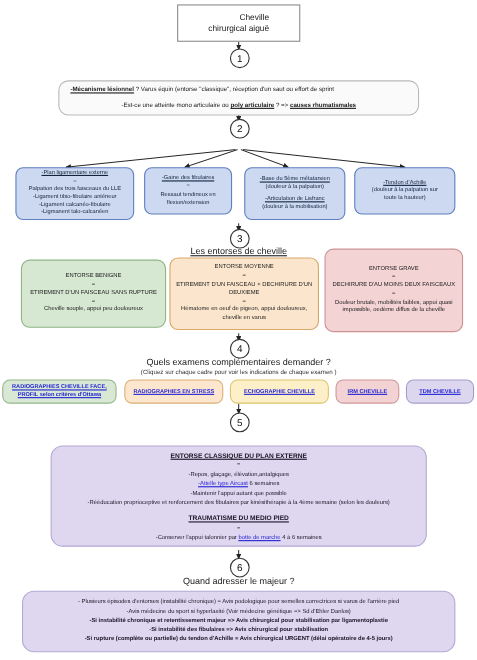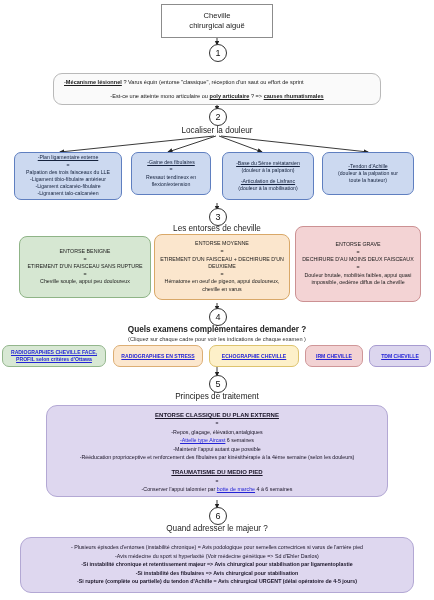--- a/index.html
+++ b/index.html
@@ -7,21 +7,21 @@
     width:434px;height:600px;
     background:#ffffff;
     font-family:"Liberation Sans","DejaVu Sans",sans-serif;
     color:#1a1a1a;
     position:relative;
     overflow:hidden;
   }
   .canvas{position:relative;width:434px;height:600px;}
 
   
-  .node{position:absolute;box-sizing:border-box;text-align:center;}
+  .node{position:absolute;box-sizing:border-box;text-align:right;}
 
   .title-box{
     left:161px;top:4px;width:112px;height:34px;
     border:1px solid #8c8c8c;background:#fff;
     display:flex;align-items:center;justify-content:center;
     font-size:7.6px;line-height:10px;
   }
 
   
   .step{
@@ -142,21 +142,20 @@
   <div class="panel" style="left:53px;top:73px;width:328px;height:32px;">
     <span class="ln" style="text-align:left;padding-left:4px;">
       <b><u>-Mécanisme lésionnel</u></b><span> ? Varus équin (entorse "classique", réception d'un saut ou effort de sprint</span>
     </span>
     <span class="ln" style="margin-top:6px;">
       <span>-Est-ce une atteinte mono articulaire ou </span><b><u>poly articulaire</u></b><span> ? =&gt; </span><b><u>causes rhumatismales</u></b>
     </span>
   </div>
 
   <div class="step" style="left:209px;top:108px;">2</div>
-  <div class="step-label" style="top:126px;">Localiser la douleur</div>
 
   <div class="locbox" style="left:14px;top:152px;width:108px;height:48px;">
     <span class="hd">-Plan ligamentaire externe</span>
     <span>=</span>
     <span>Palpation des trois faisceaux du LLE</span>
     <span>-Ligament tibio-fibulaire antérieur</span>
     <span>-Ligament calcanéo-fibulaire</span>
     <span>-Ligmanent talo-calcanéen</span>
   </div>
 
@@ -175,21 +174,21 @@
     <span>(douleur à la mobilisation)</span>
   </div>
 
   <div class="locbox" style="left:322px;top:152px;width:92px;height:43px;">
     <span class="hd">-Tendon d'Achille</span>
     <span>(douleur à la palpation sur</span>
     <span>toute la hauteur)</span>
   </div>
 
   <div class="step" style="left:209px;top:208px;">3</div>
-  <div class="step-label" style="top:224px;">Les entorses de cheville</div>
+  <div class="step-label" style="top:224px;text-decoration:underline;">Les entorses de cheville</div>
 
   <div class="sevbox sev-benign" style="left:19px;top:236px;width:132px;height:62px;">
     <span>ENTORSE BENIGNE</span>
     <span>=</span>
     <span>ETIREMENT D'UN FAISCEAU SANS RUPTURE</span>
     <span>=</span>
     <span>Cheville souple, appui peu douloureux</span>
   </div>
 
   <div class="sevbox sev-moyenne" style="left:154px;top:234px;width:136px;height:66px;">
@@ -202,31 +201,30 @@
 
   <div class="sevbox sev-grave" style="left:295px;top:226px;width:126px;height:76px;">
     <span>ENTORSE GRAVE</span>
     <span>=</span>
     <span>DECHIRURE D'AU MOINS DEUX FAISCEAUX</span>
     <span>=</span>
     <span>Douleur brutale, mobilités faibles, appui quasi impossible, oedème diffus de la cheville</span>
   </div>
 
   <div class="step" style="left:209px;top:308px;">4</div>
-  <div class="step-label" style="top:325px;font-weight:bold;">Quels examens complémentaires demander ?</div>
+  <div class="step-label" style="top:325px;">Quels examens complémentaires demander ?</div>
   <div class="step-sub" style="top:336px;">(Cliquez sur chaque cadre pour voir les indications de chaque examen )</div>
 
   <div class="chip chip-green" style="left:2px;top:345px;width:104px;height:22px;">RADIOGRAPHIES CHEVILLE FACE, PROFIL selon critères d'Ottawa</div>
   <div class="chip chip-orange" style="left:113px;top:345px;width:90px;height:22px;">RADIOGRAPHIES EN STRESS</div>
   <div class="chip chip-yellow" style="left:209px;top:345px;width:90px;height:22px;">ECHOGRAPHIE CHEVILLE</div>
   <div class="chip chip-pink" style="left:305px;top:345px;width:58px;height:22px;">IRM CHEVILLE</div>
   <div class="chip chip-purple" style="left:369px;top:345px;width:62px;height:22px;">TDM CHEVILLE</div>
 
   <div class="step" style="left:209px;top:375px;">5</div>
-  <div class="step-label" style="top:392px;">Principes de traitement</div>
 
   <div class="ppanel" style="left:46px;top:405px;width:342px;height:92px;">
     <span class="hd">ENTORSE CLASSIQUE DU PLAN EXTERNE</span>
     <span class="eq">=</span>
     <span style="display:block;">-Repos, glaçage, élévation,antalgiques</span>
     <span style="display:block;"><span class="lnk">-Attelle type Aircast</span><span> 6 semaines</span></span>
     <span style="display:block;">-Maintenir l'appui autant que possible</span>
     <span style="display:block;">-Rééducation proprioceptive et renforcement des fibulaires par kinésithérapie à la 4ème semaine (selon les douleurs)</span>
     <span style="display:block;height:7px;"></span>
     <span class="hd">TRAUMATISME DU MEDIO PIED</span>

